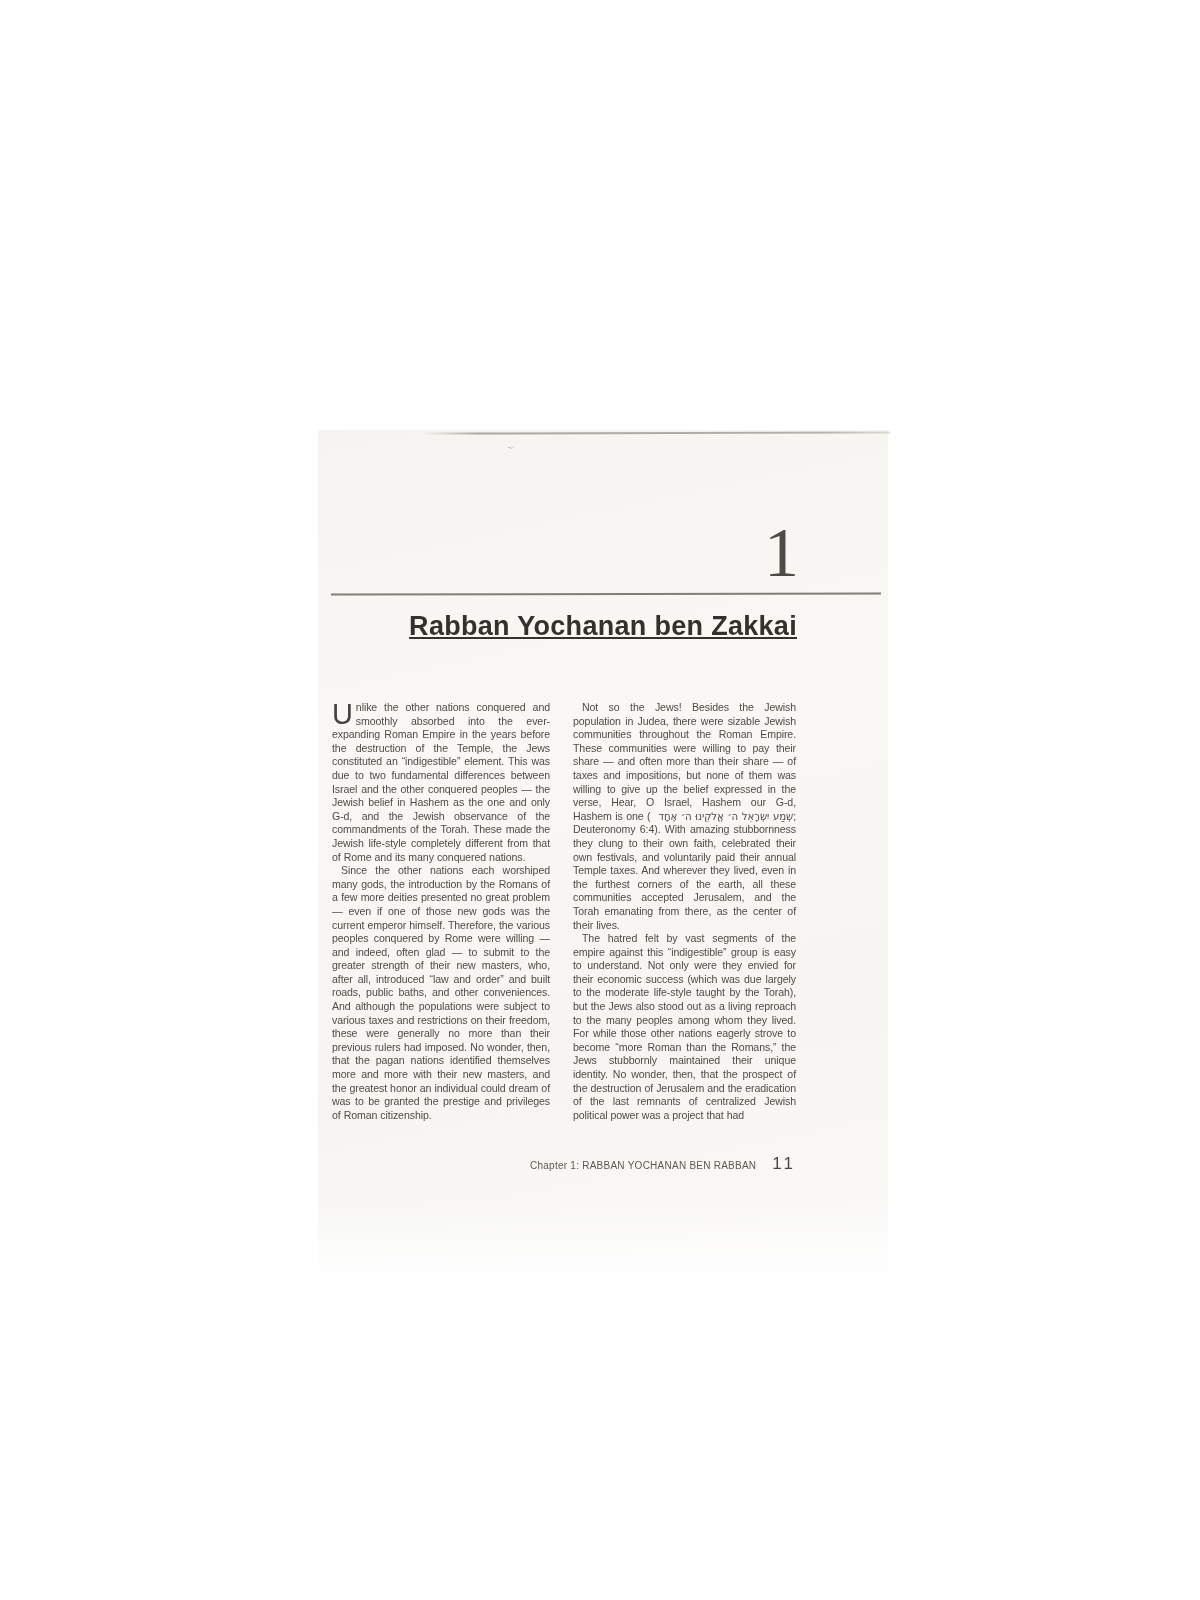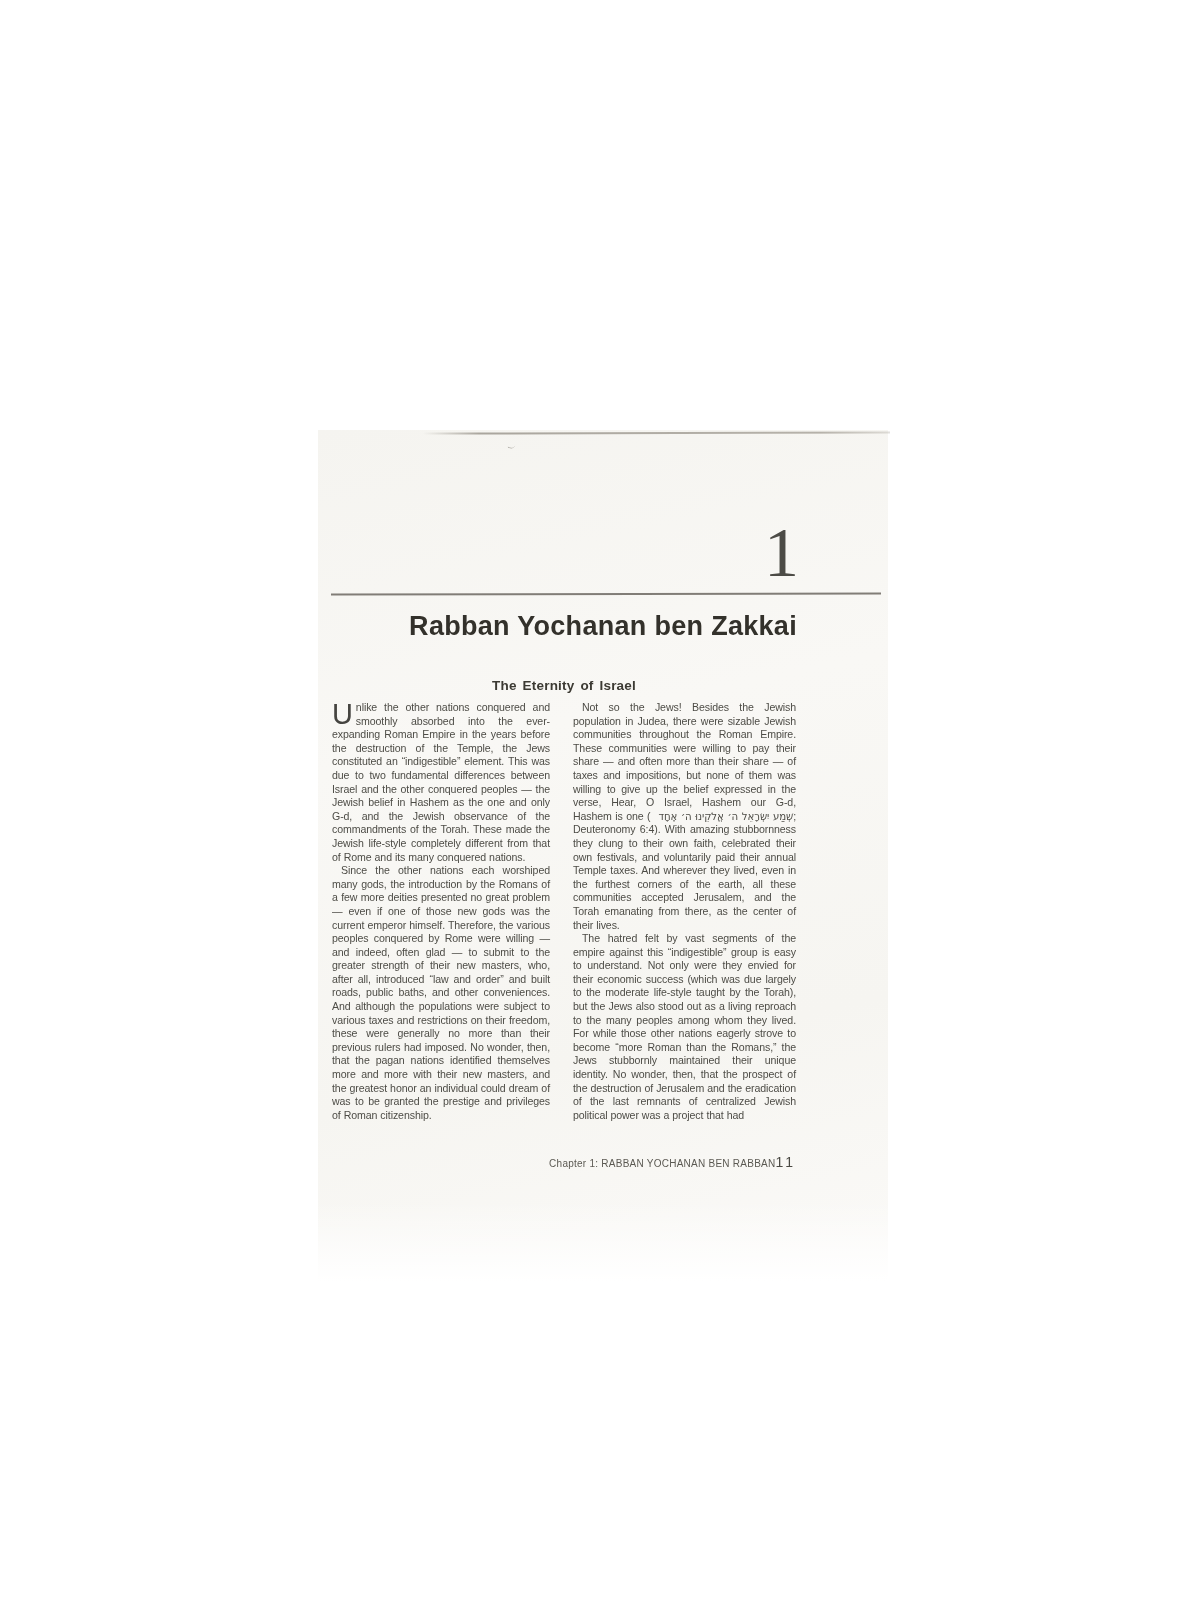--- a/index.html
+++ b/index.html
@@ -63,20 +63,21 @@
   .title {
     position: absolute;
     top: 181px;
     right: 91px;
     margin: 0;
     font-size: 27px;
     font-weight: 700;
     letter-spacing: 0.3px;
     color: #33312b;
     white-space: nowrap;
+    text-decoration: underline;
   }
   .heading-wrap {
     position: absolute;
     top: 246px;
     left: 14px;
     width: 464px;
     text-align: center;
   }
   .section-heading {
     margin: 0;
@@ -130,41 +131,39 @@
     display: flex;
     align-items: baseline;
     white-space: nowrap;
   }
   .footer-text {
     font-size: 10px;
     letter-spacing: 0.25px;
     color: #5b5952;
   }
   .page-number {
-    font-size: 14px;
+    margin-left: 16px;
+    font-size: 17px;
     letter-spacing: 3px;
     font-weight: 400;
     color: #4a4943;
   }
 </style>
 </head>
 <body>
 
 <div class="canvas">
   <div class="page">
     <div class="page-top-edge"></div>
     <div class="scan-mark"></div>
 
     <div class="chapter-number">1</div>
     <div class="rule"></div>
     <h1 class="title">Rabban Yochanan ben Zakkai</h1>
 
-    <div class="heading-wrap">
-      <h2 class="section-heading">The Eternity of Israel</h2>
-    </div>
 
     <div class="columns">
       <div class="col col-left">
         <p class="para has-dropcap"><span class="dropcap">U</span><span>nlike the other nations conquered and smoothly absorbed into the ever-expanding Roman Empire in the years before the destruction of the Temple, the Jews constituted an “indigestible” element. This was due to two fundamental differences between Israel and the other conquered peoples — the Jewish belief in Hashem as the one and only G-d, and the Jewish observance of the commandments of the Torah. These made the Jewish life-style completely different from that of Rome and its many conquered nations.</span></p>
         <p class="para"><span>Since the other nations each worshiped many gods, the introduction by the Romans of a few more deities presented no great problem — even if one of those new gods was the current emperor himself. Therefore, the various peoples conquered by Rome were willing — and indeed, often glad — to submit to the greater strength of their new masters, who, after all, introduced “law and order” and built roads, public baths, and other conveniences. And although the populations were subject to various taxes and restrictions on their freedom, these were generally no more than their previous rulers had imposed. No wonder, then, that the pagan nations identified themselves more and more with their new masters, and the greatest honor an individual could dream of was to be granted the prestige and privileges of Roman citizenship.</span></p>
       </div>
       <div class="col col-right">
         <p class="para"><span>Not so the Jews! Besides the Jewish population in Judea, there were sizable Jewish communities throughout the Roman Empire. These communities were willing to pay their share — and often more than their share — of taxes and impositions, but none of them was willing to give up the belief expressed in the verse, </span><span class="it">Hear, O Israel, Hashem our G-d, Hashem is one</span><span> (</span><span class="he" dir="rtl">שְׁמַע יִשְׂרָאֵל ה׳ אֱלֹקֵינוּ ה׳ אֶחָד</span><span>; </span><span class="it">Deuteronomy</span><span> 6:4). With amazing stubbornness they clung to their own faith, celebrated their own festivals, and voluntarily paid their annual Temple taxes. And wherever they lived, even in the furthest corners of the earth, all these communities accepted Jerusalem, and the Torah emanating from there, as the center of their lives.</span></p>
         <p class="para"><span>The hatred felt by vast segments of the empire against this “indigestible” group is easy to understand. Not only were they envied for their economic success (which was due largely to the moderate life-style taught by the Torah), but the Jews also stood out as a living reproach to the many peoples among whom they lived. For while those other nations eagerly strove to become “more Roman than the Romans,” the Jews stubbornly maintained their unique identity. No wonder, then, that the prospect of the destruction of Jerusalem and the eradication of the last remnants of centralized Jewish political power was a project that had</span></p>
       </div>

